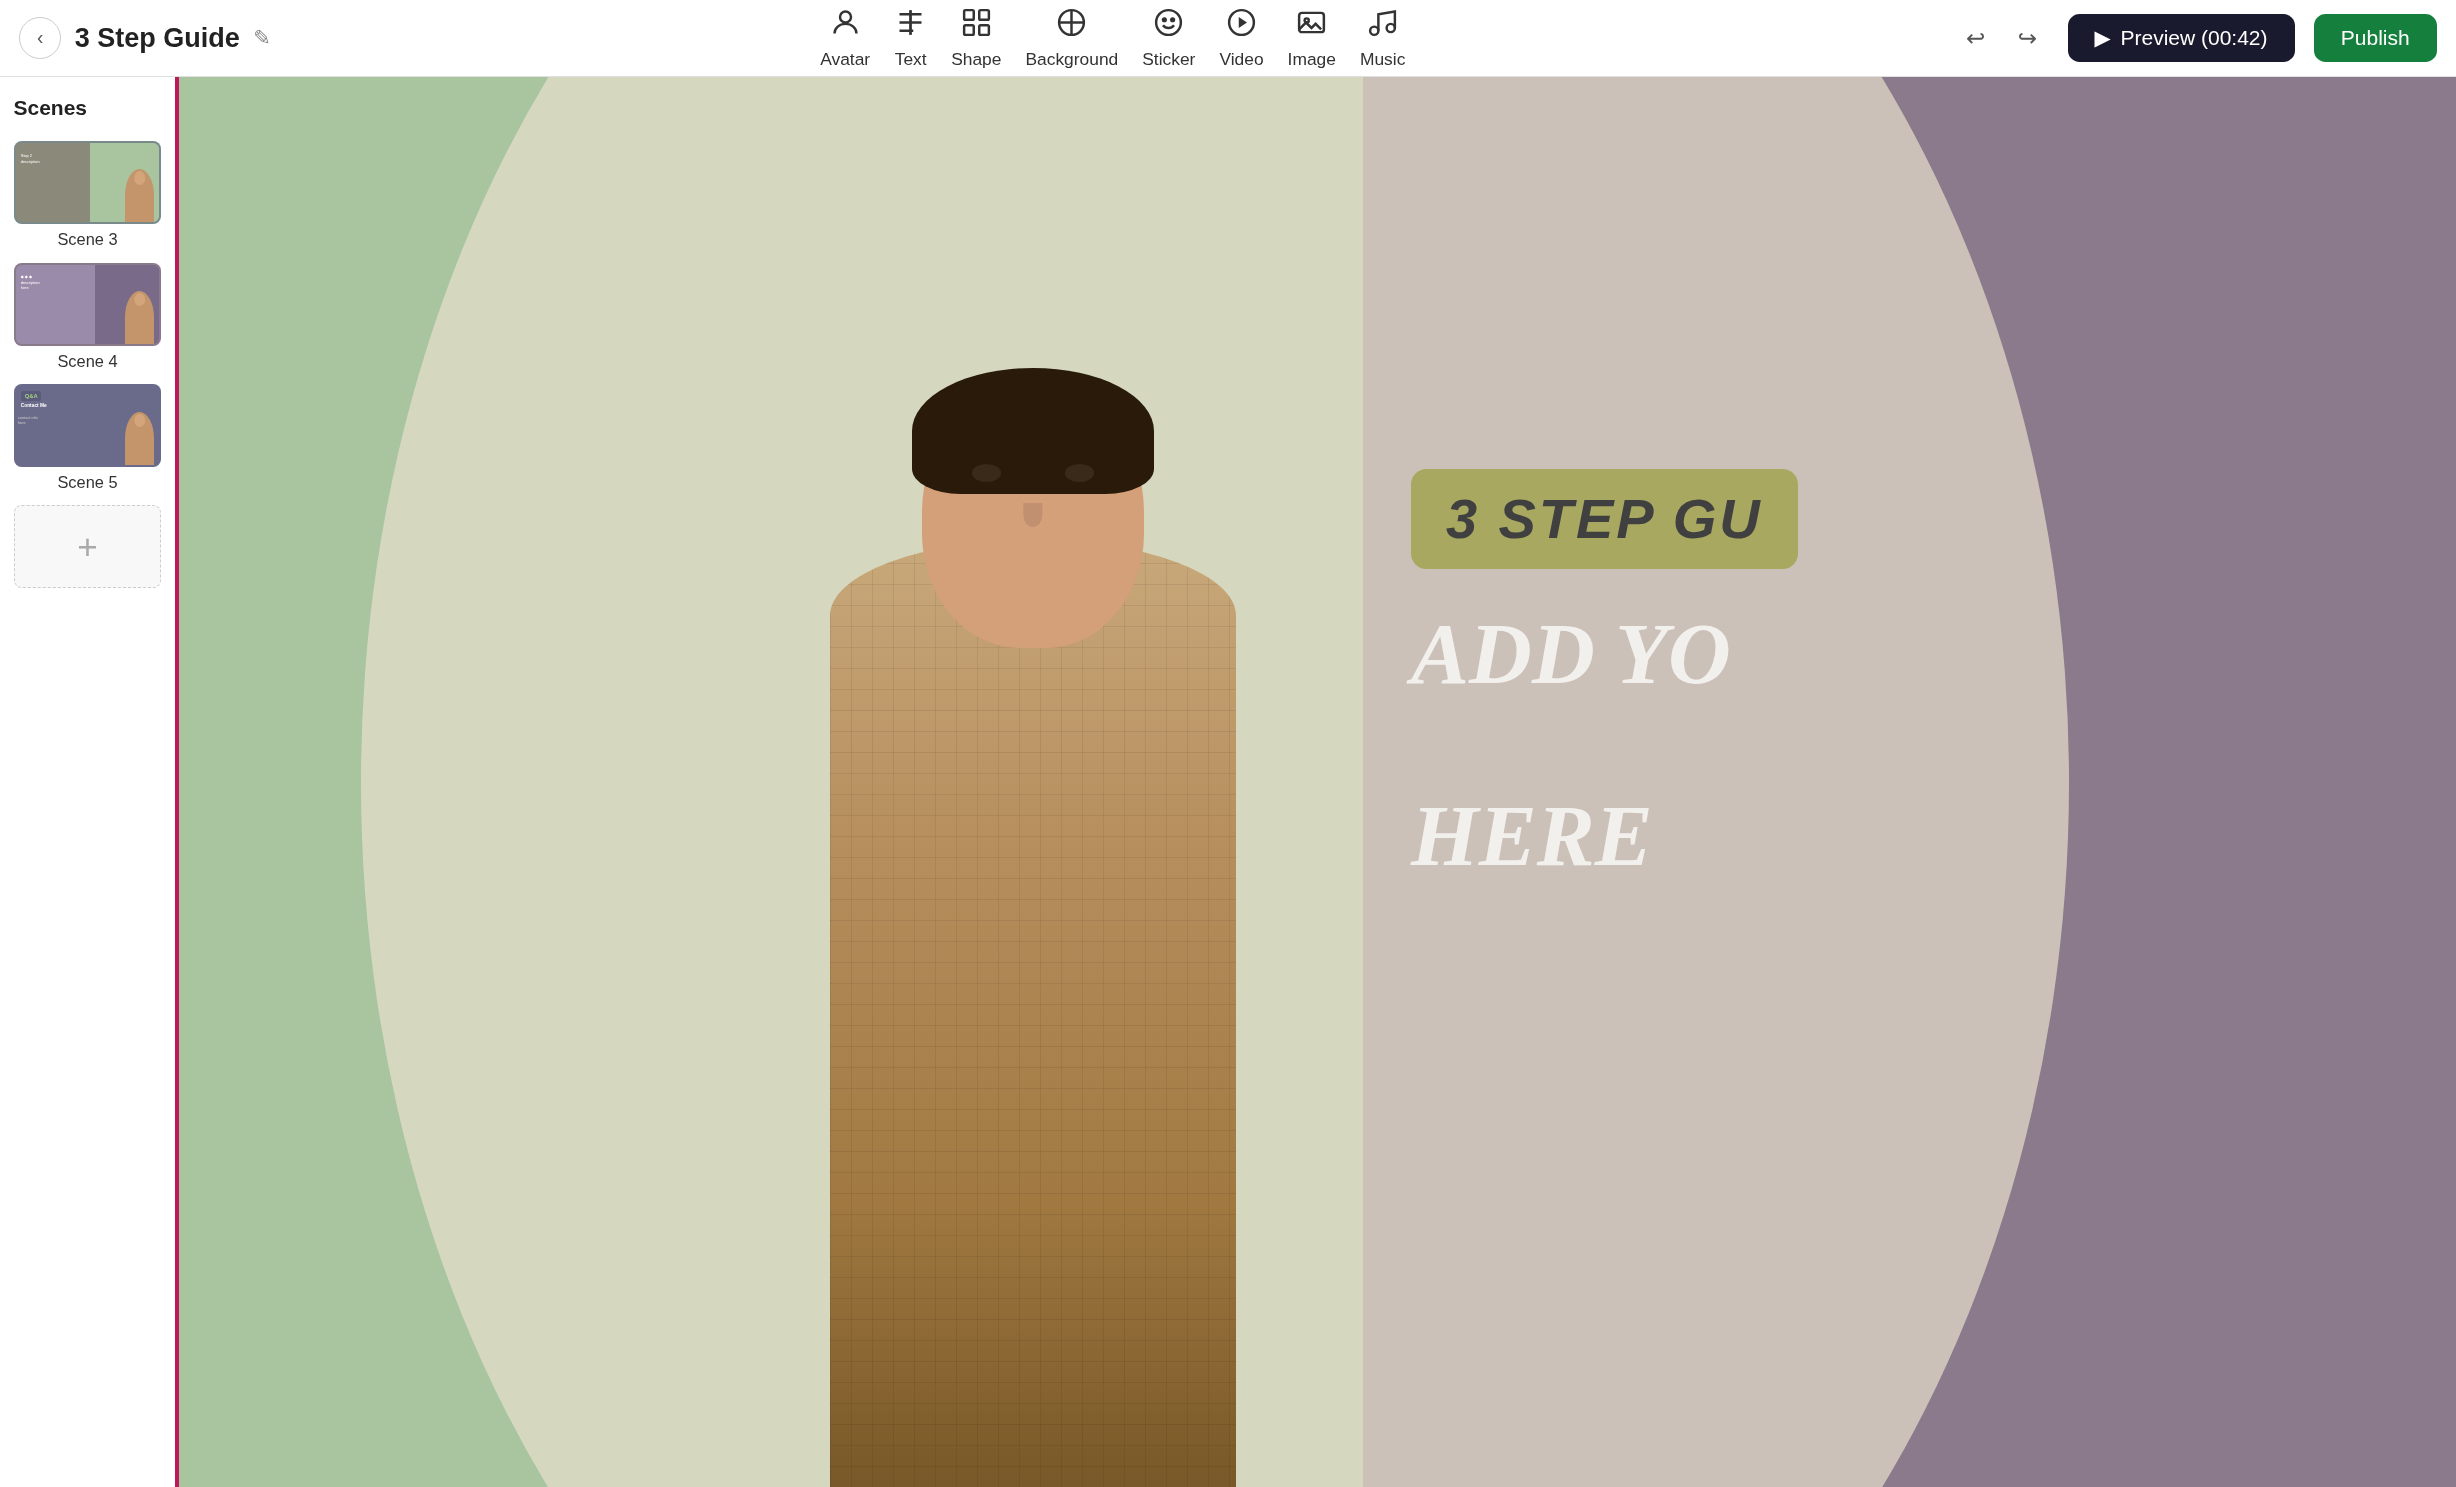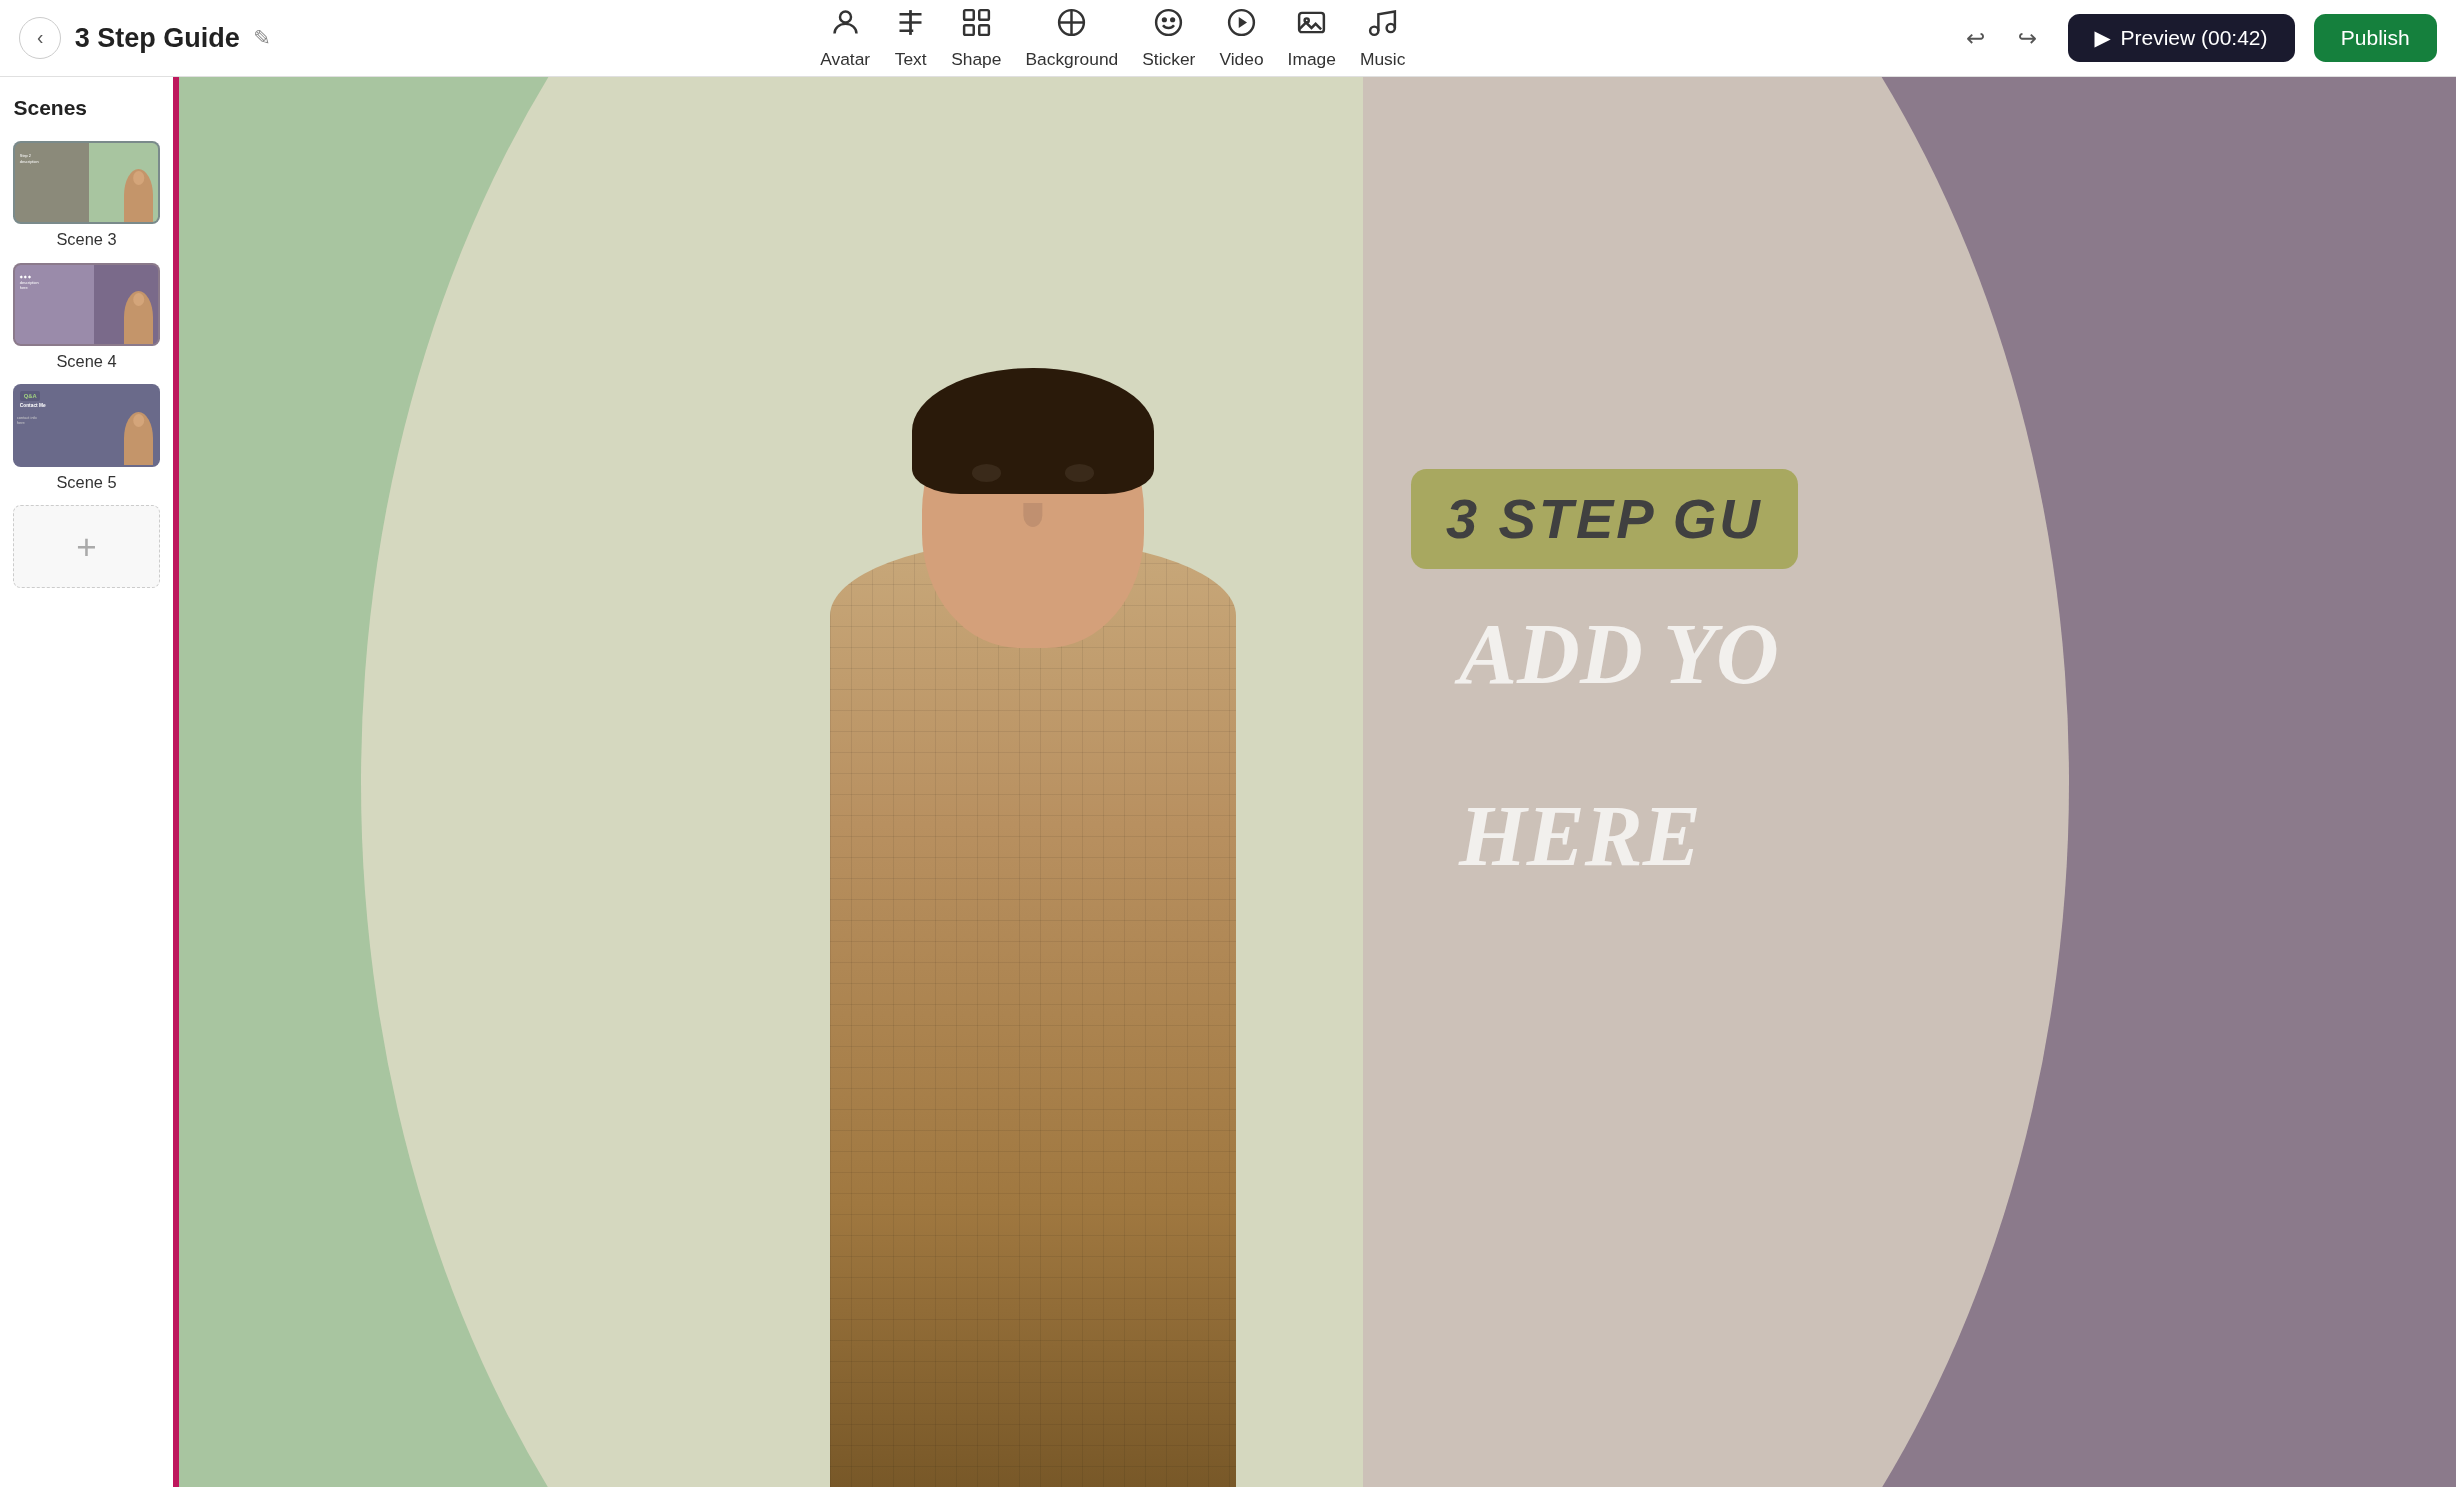--- a/index.html
+++ b/index.html
@@ -129,21 +129,21 @@
     .main-content {
       flex: 1;
       display: flex;
       overflow: hidden;
     }
 
     
     .sidebar {
       width: 179px;
       background: #ffffff;
-      border-right: 6px solid #be185d;
+      border-right: 4px solid #be185d;
       display: flex;
       flex-direction: column;
       padding: 19.3px 13.5px;
       gap: 13.5px;
       overflow-y: auto;
     }
     .scenes-label {
       font-size: 21px;
       font-weight: 600;
       color: #222;
@@ -623,21 +623,20 @@
           ">3 STEP GU</span>
         </div>
         
         <div style="
           font-size:87px;
           font-weight:900;
           color:rgba(255,255,255,0.75);
           line-height:1.05;
           font-style:italic;
           font-family: Georgia, serif;
-          margin-left: 48px;
         ">
           ADD YO<br>
           <br>
           HERE
         </div>
       </div>
 
     </div>
   </div>
 

